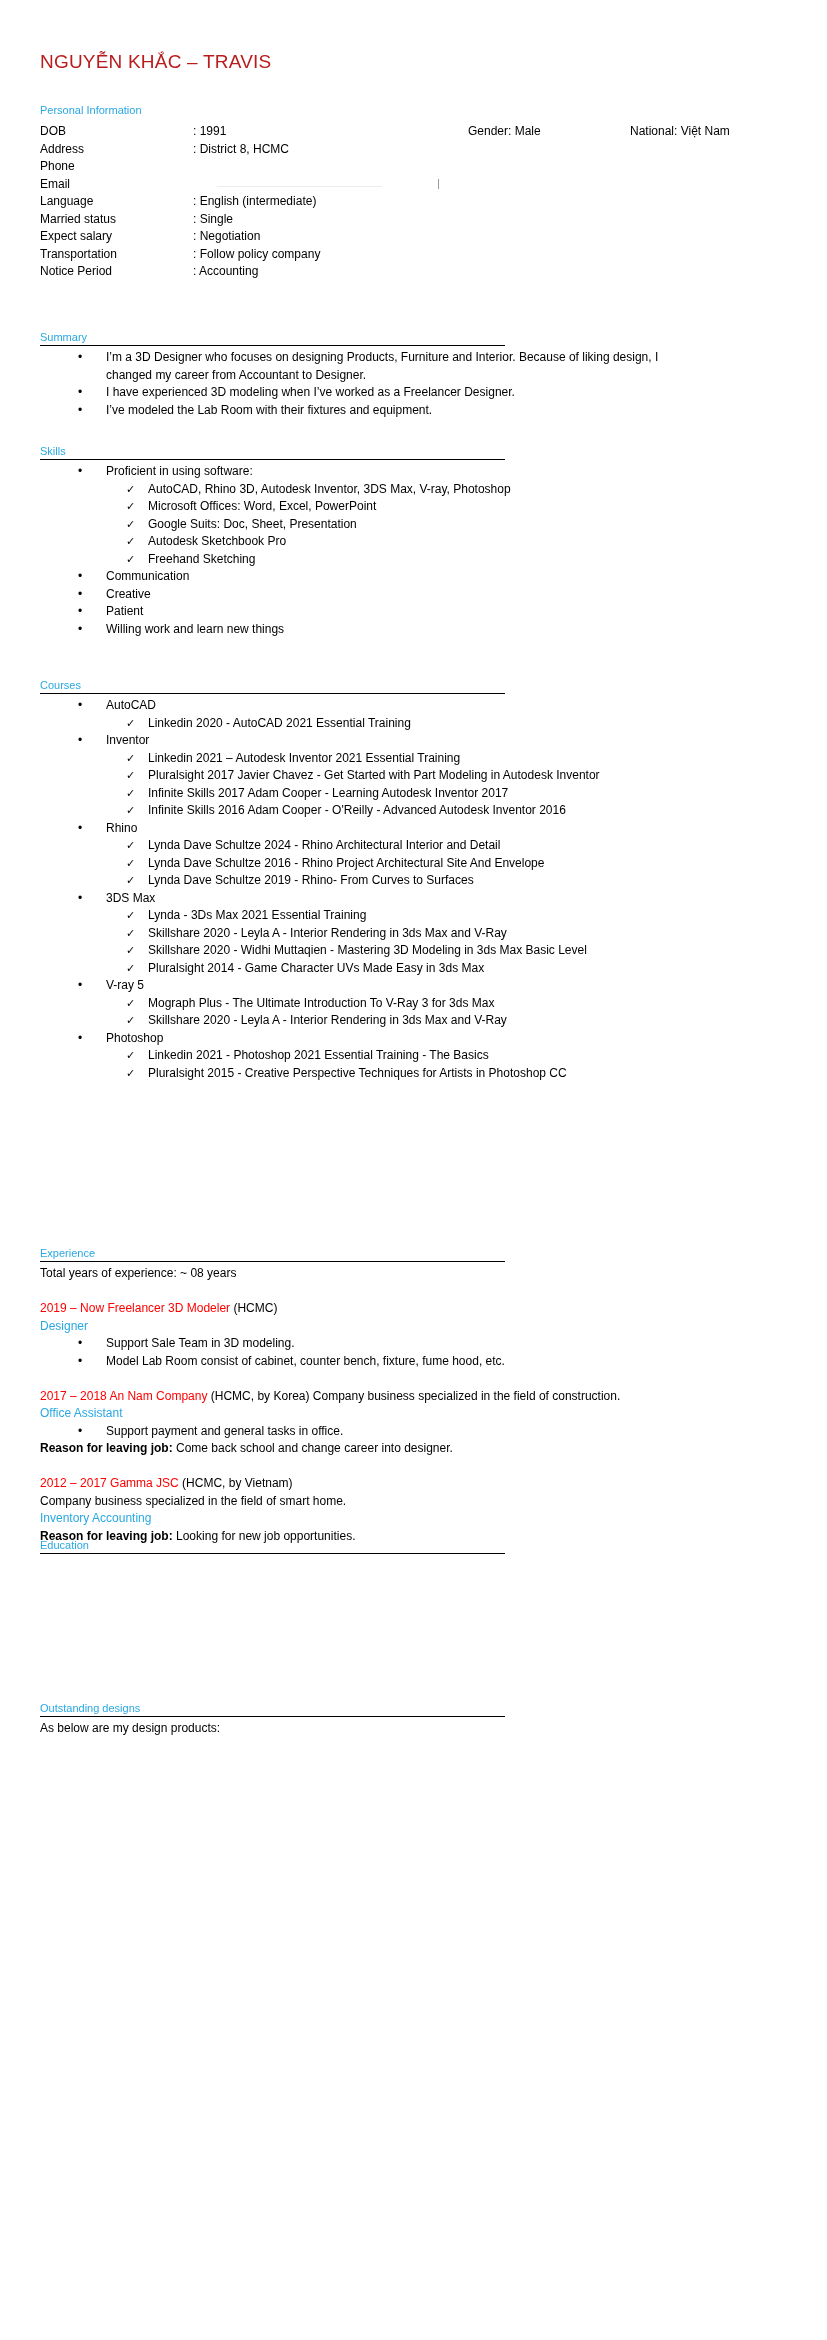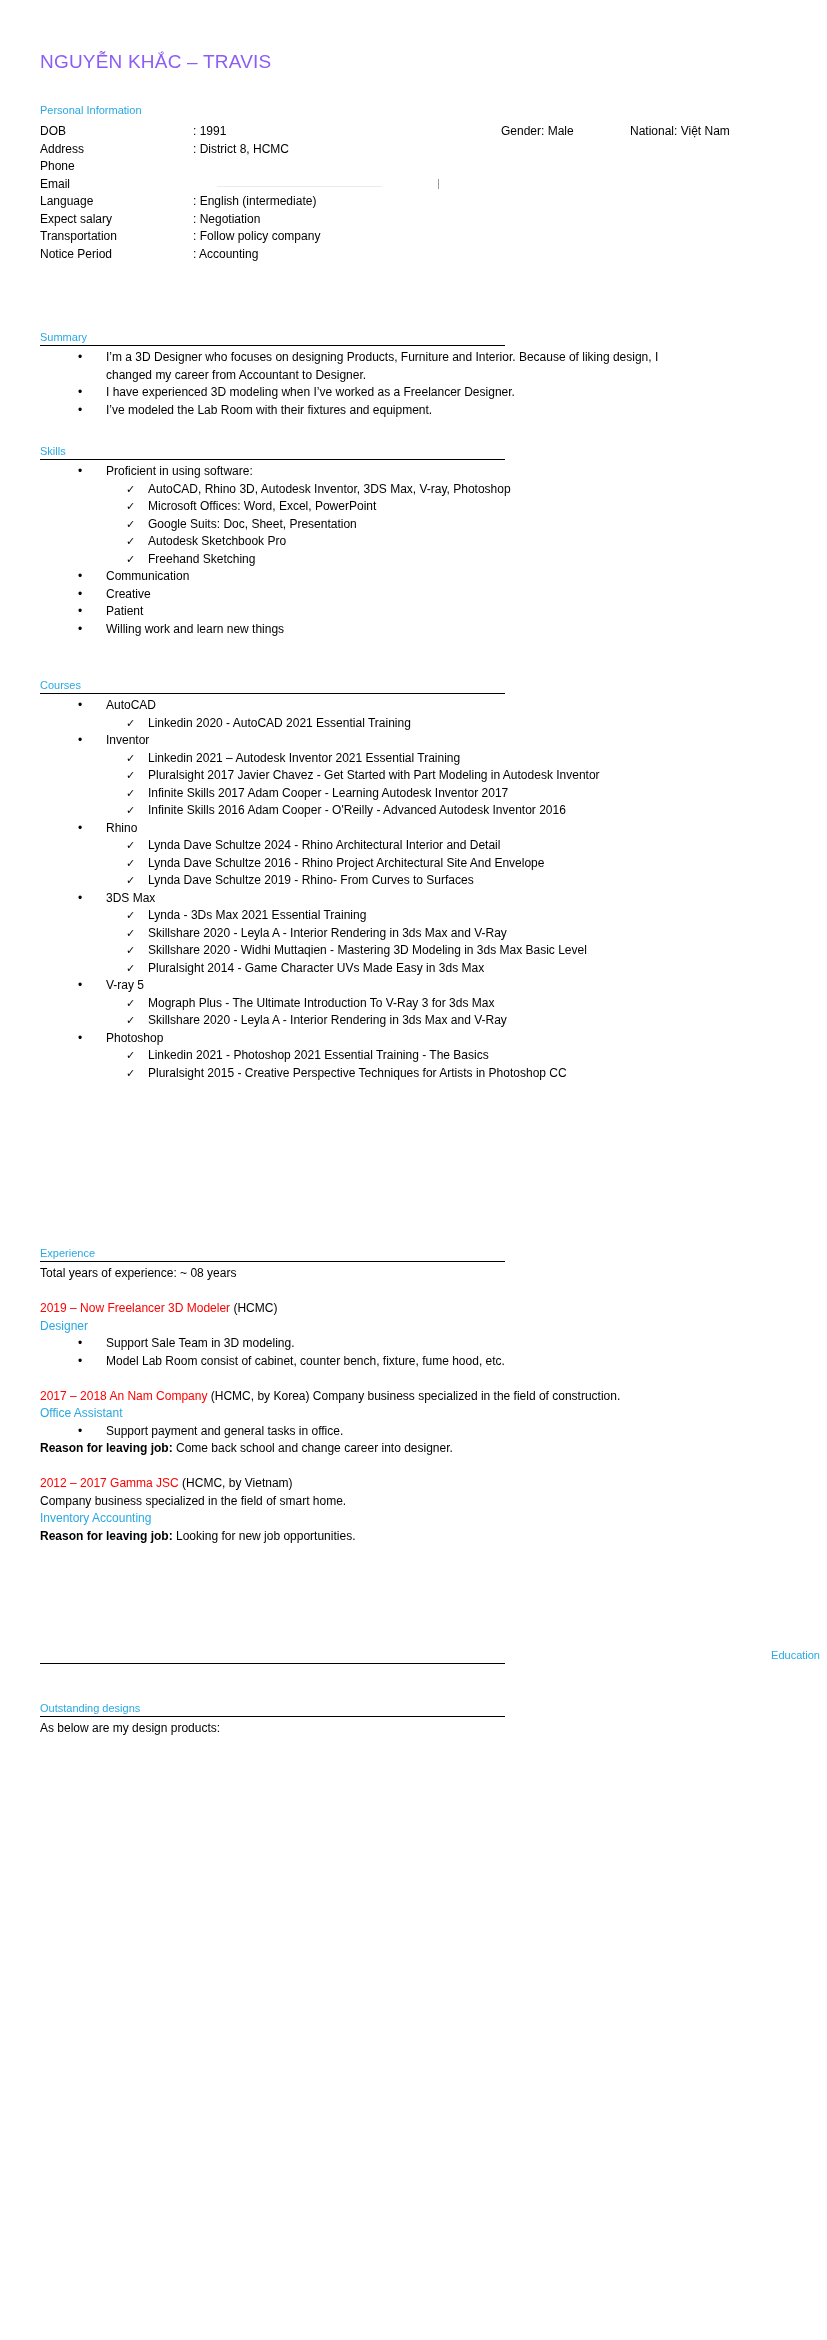--- a/index.html
+++ b/index.html
@@ -8,34 +8,34 @@
     position: relative;
     width: 827px;
     height: 2340px;
     background: #ffffff;
     font-family: "Liberation Sans", "DejaVu Sans", sans-serif;
     font-size: 12px;
     color: #000000;
     overflow: hidden;
   }
   .abs { position: absolute; left: 40px; }
-  .doc-title { top: 51px; font-size: 19px; letter-spacing: .2px; color: #8b5cf6; }
+  .doc-title { top: 51px; font-size: 19px; letter-spacing: .2px; color: #b91c1c; }
   .sh { font-size: 11px; color: #29A8E2; line-height: 14px; }
   .rule { width: 465px; border-top: 1.5px solid #000; margin-top: 1px; }
   .blue { color: #29A8E2; }
   .red { color: #FF0000; margin-top: 40px; }
   .bold { font-weight: bold; }
   .nw { white-space: nowrap; }
 
   
   #sec-personal { width: 770px; top: 103px; }
   .pi-rows { margin-top: 6px; }
   .pi-row { position: relative; line-height: 17.5px; height: 17.5px; white-space: nowrap; }
   .pi-label { display: inline-block; width: 153px; }
-  .pi-gender { position: absolute; left: 461px; top: 0; }
+  .pi-gender { position: absolute; left: 428px; top: 0; }
   .pi-national { position: absolute; left: 590px; top: 0; }
   .redact-smear { position: absolute; left: 177px; top: 10px; width: 165px; height: 1px; background: #ececec; }
   .redact-tick { position: absolute; left: 398px; top: 3px; width: 1px; height: 10px; background: #9a9a9a; }
 
   
   .list { margin-top: 3px; }
   .b1 { position: relative; padding-left: 66px; line-height: 17.5px; }
   .b1 > .m { position: absolute; left: 38px; }
   .b1.wrap { width: 666px; }
   .b1.nw { white-space: nowrap; }
@@ -47,21 +47,21 @@
   #sec-courses { top: 678px; width: 780px; }
 
   
   #sec-experience { top: 1246px; width: 700px; }
   .exp-total { line-height: 17.5px; margin-top: 3px; }
   .job { margin-top: 17.5px; }
   .job-head { line-height: 17.5px; width: 668px; }
   .job-role, .job-desc, .reason { line-height: 17.5px; }
 
   
-  #sec-education { top: 1648px; width: 780px; text-align: right; }
+  #sec-education { top: 1538px; width: 780px; }
   .edu-row { display: flex; margin-top: 4px; }
   .edu-year { width: 100px; flex: none; line-height: 17.5px; }
   .edu-lines > div { line-height: 17.5px; }
 
   #sec-outstanding { top: 1701px; width: 700px; }
   .out-text { line-height: 17.5px; margin-top: 3px; }
 </style>
 </head>
 <body>
 
@@ -83,20 +83,23 @@
       <div class="pi-row">
         <span class="pi-label">Phone</span><span class="pi-value"></span>
       </div>
       <div class="pi-row">
         <span class="pi-label">Email</span><span class="pi-value"></span>
         <span class="redact-smear"></span>
         <span class="redact-tick"></span>
       </div>
       <div class="pi-row">
         <span class="pi-label">Language</span><span class="pi-value">: English (intermediate)</span>
+      </div>
+      <div class="pi-row">
+        <span class="pi-label">Married status</span><span class="pi-value">: Single</span>
       </div>
       <div class="pi-row">
         <span class="pi-label">Expect salary</span><span class="pi-value">: Negotiation</span>
       </div>
       <div class="pi-row">
         <span class="pi-label">Transportation</span><span class="pi-value">: Follow policy company</span>
       </div>
       <div class="pi-row">
         <span class="pi-label">Notice Period</span><span class="pi-value">: Accounting</span>
       </div>

